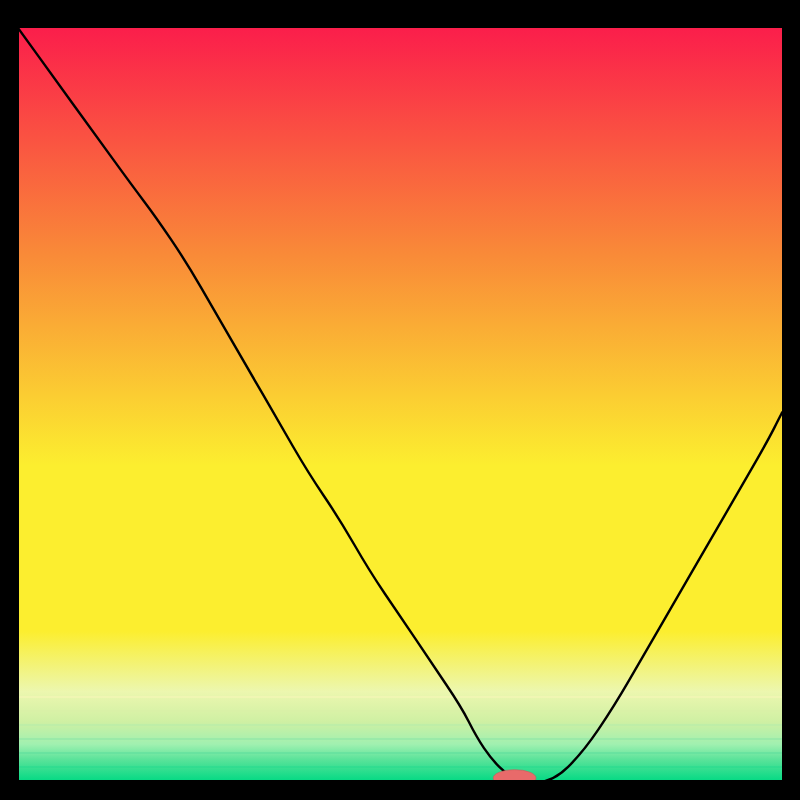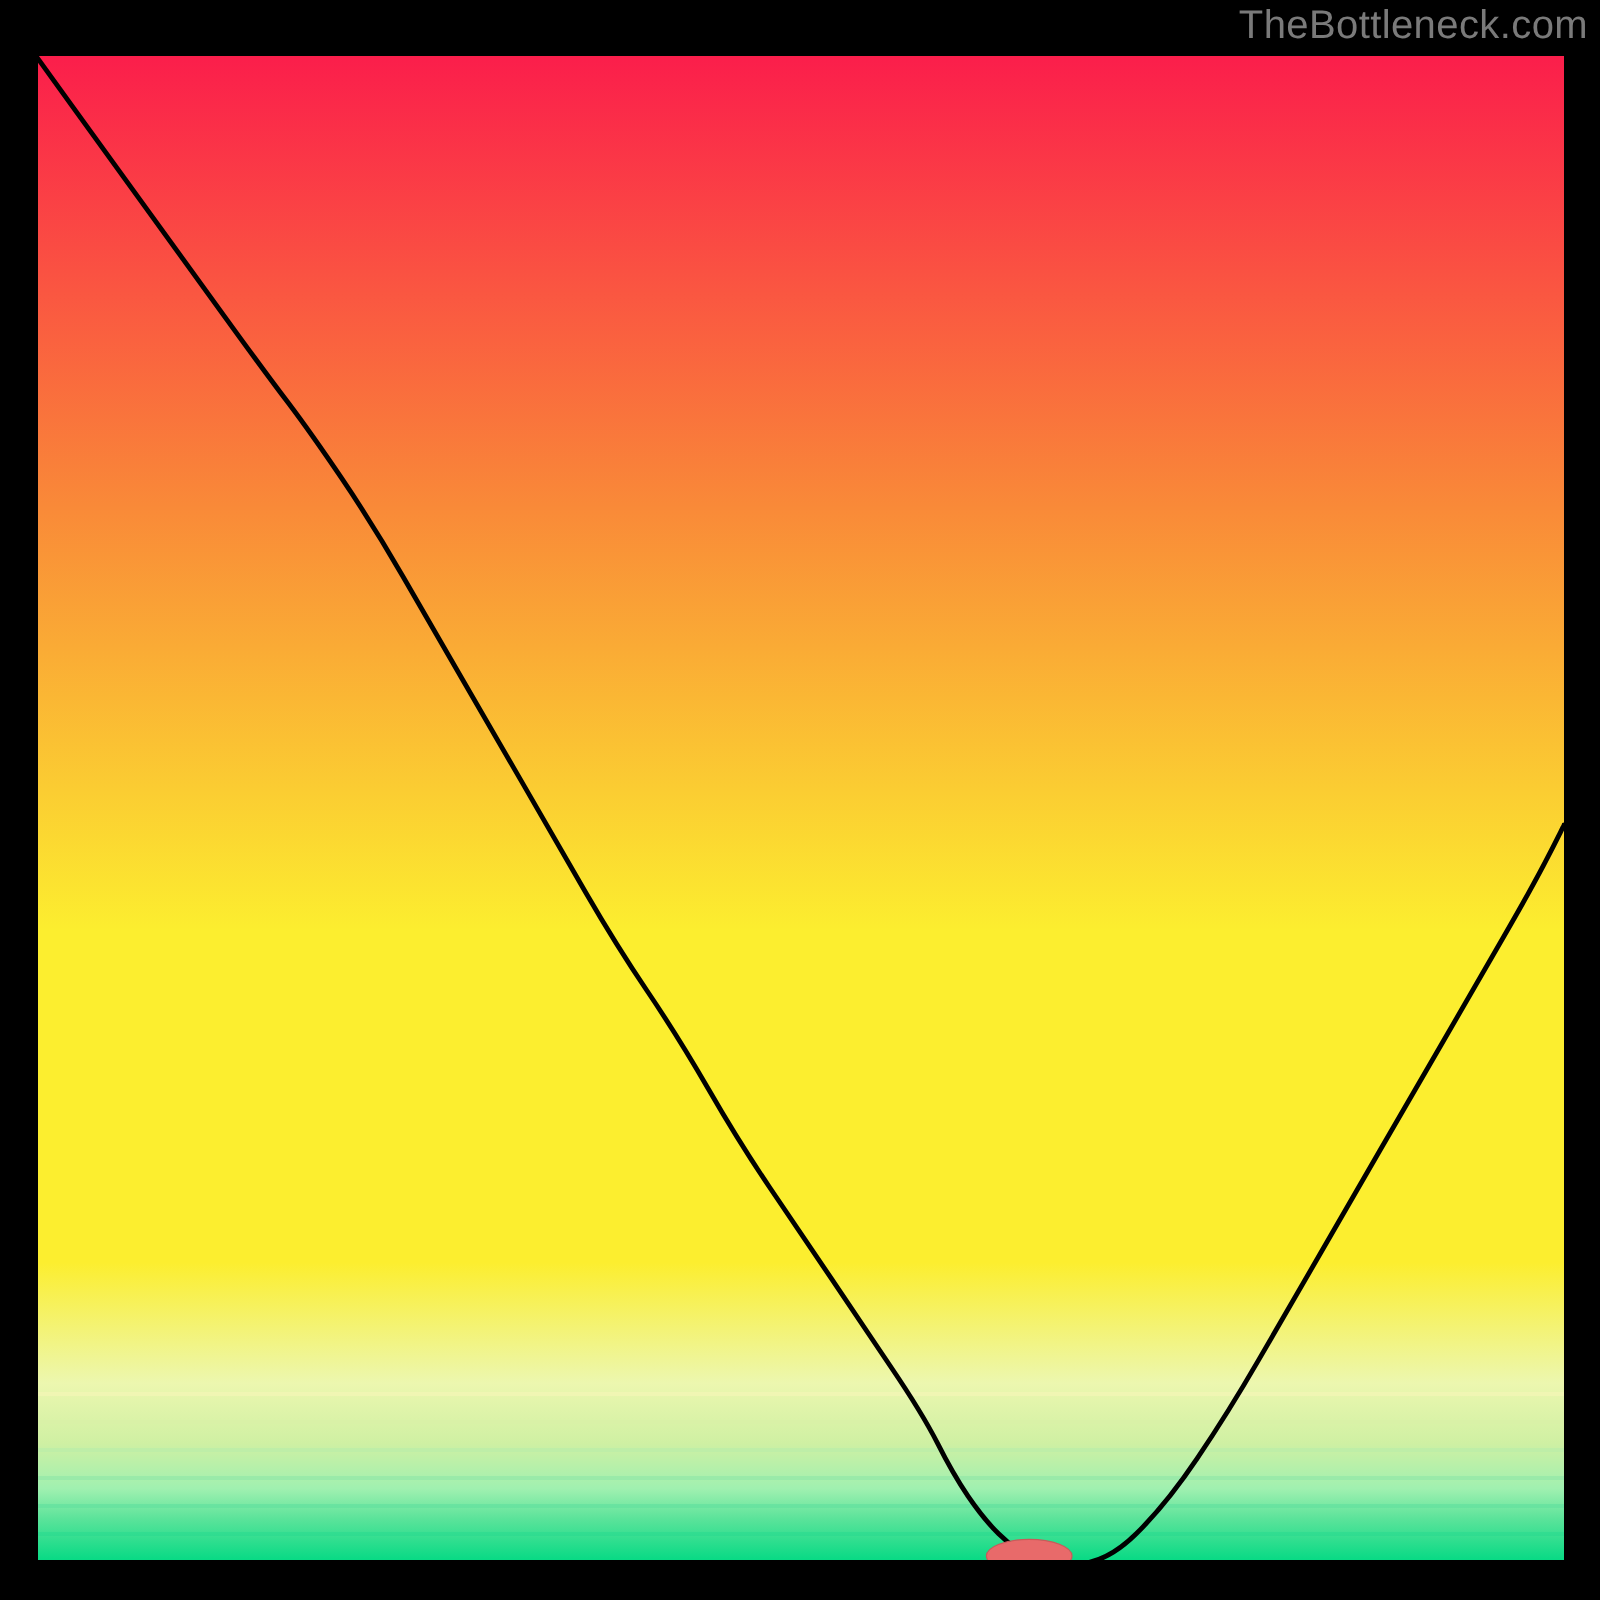--- a/index.html
+++ b/index.html
@@ -33,21 +33,20 @@
     top: 28px;
     width: 764px;
     height: 754px;
   }
   svg { display: block; }
 </style>
 </head>
 <body>
 
 <div class="outer">
-  <div class="watermark">TheBottleneck.com</div>
 
   <div class="plot-wrap">
     <svg id="chart-svg" width="764" height="754" viewBox="0 0 764 754" preserveAspectRatio="none">
       <defs>
         <linearGradient id="bg-grad" x1="0" y1="0" x2="0" y2="1">
           <stop id="g0" offset="0%" stop-color="#fb1e4b"></stop>
           <stop id="g1" offset="30%" stop-color="#f98a38"></stop>
           <stop id="g2" offset="58%" stop-color="#fcee2f"></stop>
           <stop id="g3" offset="80%" stop-color="#fcee2f"></stop>
           <stop id="g4" offset="88%" stop-color="#ecf7af"></stop>

